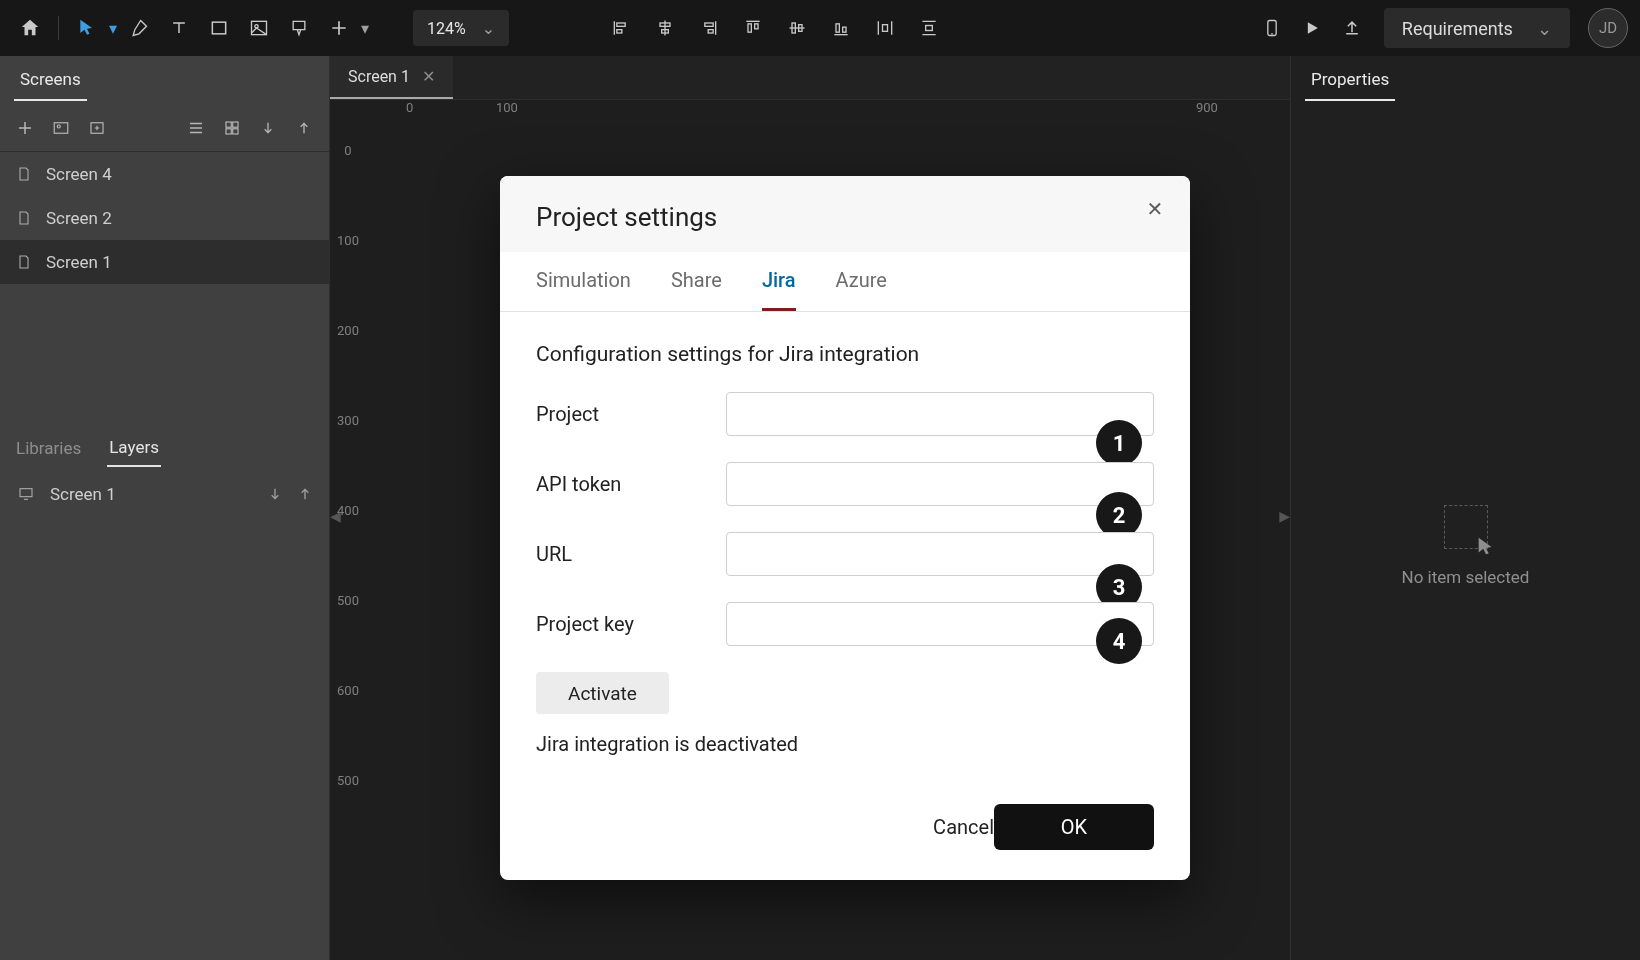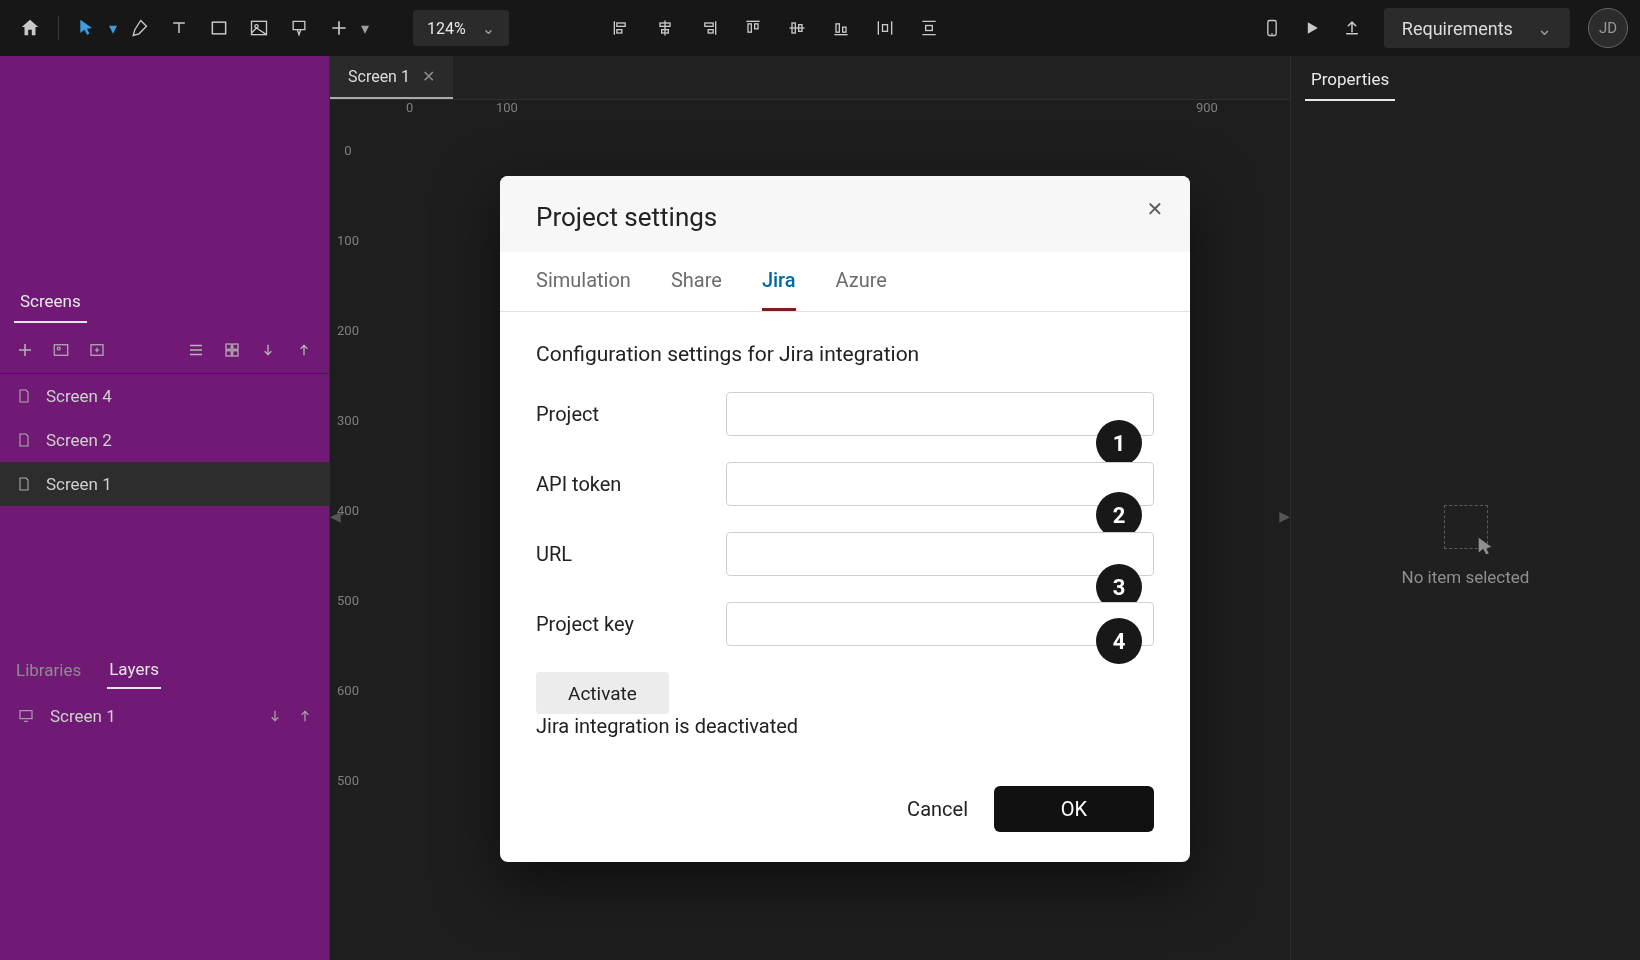--- a/index.html
+++ b/index.html
@@ -9,21 +9,21 @@
   .tb-icon { width: 36px; height: 36px; display:flex; align-items:center; justify-content:center; color:#c9c9c9; border-radius:4px; cursor:pointer; }
   .tb-sep { width:1px; height:24px; background:#3a3a3a; margin:0 6px; }
   .tb-group { display:flex; align-items:center; gap:4px; }
   .zoom-box { margin-left:40px; display:flex; align-items:center; background:#2b2b2b; border-radius:4px; height:36px; padding:0 14px; gap:16px; color:#e6e6e6; font-size:16px; }
   .chev { color:#9e9e9e; }
   .tb-right { margin-left:auto; display:flex; align-items:center; gap:4px; }
   .req-dd { display:flex; align-items:center; background:#2b2b2b; border-radius:4px; height:40px; padding:7px 18px; gap:24px; color:#dcdcdc; font-size:18px; margin-left:10px; }
   .avatar { width:40px; height:40px; border-radius:50%; border:1px solid #666; background:#2c2c2c; display:flex; align-items:center; justify-content:center; color:#989898; font-size:15px; margin-left:14px; }
   
   .main { display:flex; height: calc(100% - 56px); }
-  .left-panel { width: 330px; background:#701a75; display:flex; flex-direction:column; border-right:1px solid #2f2f2f;justify-content:center; }
+  .left-panel { width: 330px; background:#404040; display:flex; flex-direction:column; border-right:1px solid #2f2f2f; }
   .panel-tabs { display:flex; padding:0 14px; height:48px; align-items:center; }
   .panel-tab { font-size:17px; color:#9b9b9b; padding:10px 6px; cursor:pointer; }
   .panel-tab.active { color:#e9e9e9; border-bottom:2px solid #e9e9e9; }
   .screens-bar { display:flex; align-items:center; padding:0 10px; height:48px; gap:6px; border-bottom:1px solid #2d2d2d; }
   .mini-icon { width:30px; height:30px; display:flex; align-items:center; justify-content:center; color:#b6b6b6; cursor:pointer; }
   .screens-bar .spacer { flex:1; }
   .screens-list { flex:0 0 auto; }
   .screen-item { display:flex; align-items:center; gap:14px; height:44px; padding:0 16px; color:#cfcfcf; font-size:17px; cursor:pointer; }
   .screen-item.selected { background:#2d2d2d; }
   .libs-tabs { display:flex; padding:0 14px; height:48px; align-items:center; gap:24px; margin-top:140px;}
@@ -59,22 +59,22 @@
   .body-title { font-size:21px; color:#222; margin-bottom:26px; }
   .fld { display:flex; align-items:center; margin-bottom:26px; position:relative; }
   .fld label { width:190px; font-size:20px; color:#222; }
   .fld input { flex:1; height:44px; border:1px solid #cfcfcf; border-radius:4px; font-size:18px; padding:0 12px; color:#222; }
   .bubble { position:absolute; right:12px; top:50%; width:46px; height:46px; border-radius:50%; background:#181818; color:#fff; display:flex; align-items:center; justify-content:center; font-size:22px; font-weight:700; transform:translateY(-6px);}
   .fld:nth-of-type(1) .bubble{ transform:translateY(2px);}
   .fld:nth-of-type(2) .bubble{ transform:translateY(6px);}
   .fld:nth-of-type(3) .bubble{ transform:translateY(8px);}
   .fld:nth-of-type(4) .bubble{ transform:translateY(10px);}
   .activate-btn { background:#ececec; color:#222; border:none; height:42px; padding:0 32px; font-size:19px; border-radius:4px; cursor:pointer; }
-  .status-line { font-size:20px; color:#222; }
-  .modal-foot { display:flex; justify-content:flex-end; gap:26px; padding:20px 36px 30px; align-items:center;}
+  .status-line { font-size:20px; color:#222; margin-top:18px; }
+  .modal-foot { display:flex; justify-content:flex-end; padding:20px 36px 30px; align-items:center;}
   .cancel-btn { background:transparent; border:none; color:#222; font-size:20px; cursor:pointer; }
   .ok-btn { background:#111; color:#fff; border:none; height:46px; width:160px; border-radius:6px; font-size:20px; cursor:pointer; }
   svg { display:block; }
 </style>
 </head>
 <body>
 
 <div class="toolbar">
   <div class="tb-icon">
     <svg width="22" height="22" viewBox="0 0 24 24" fill="currentColor">

